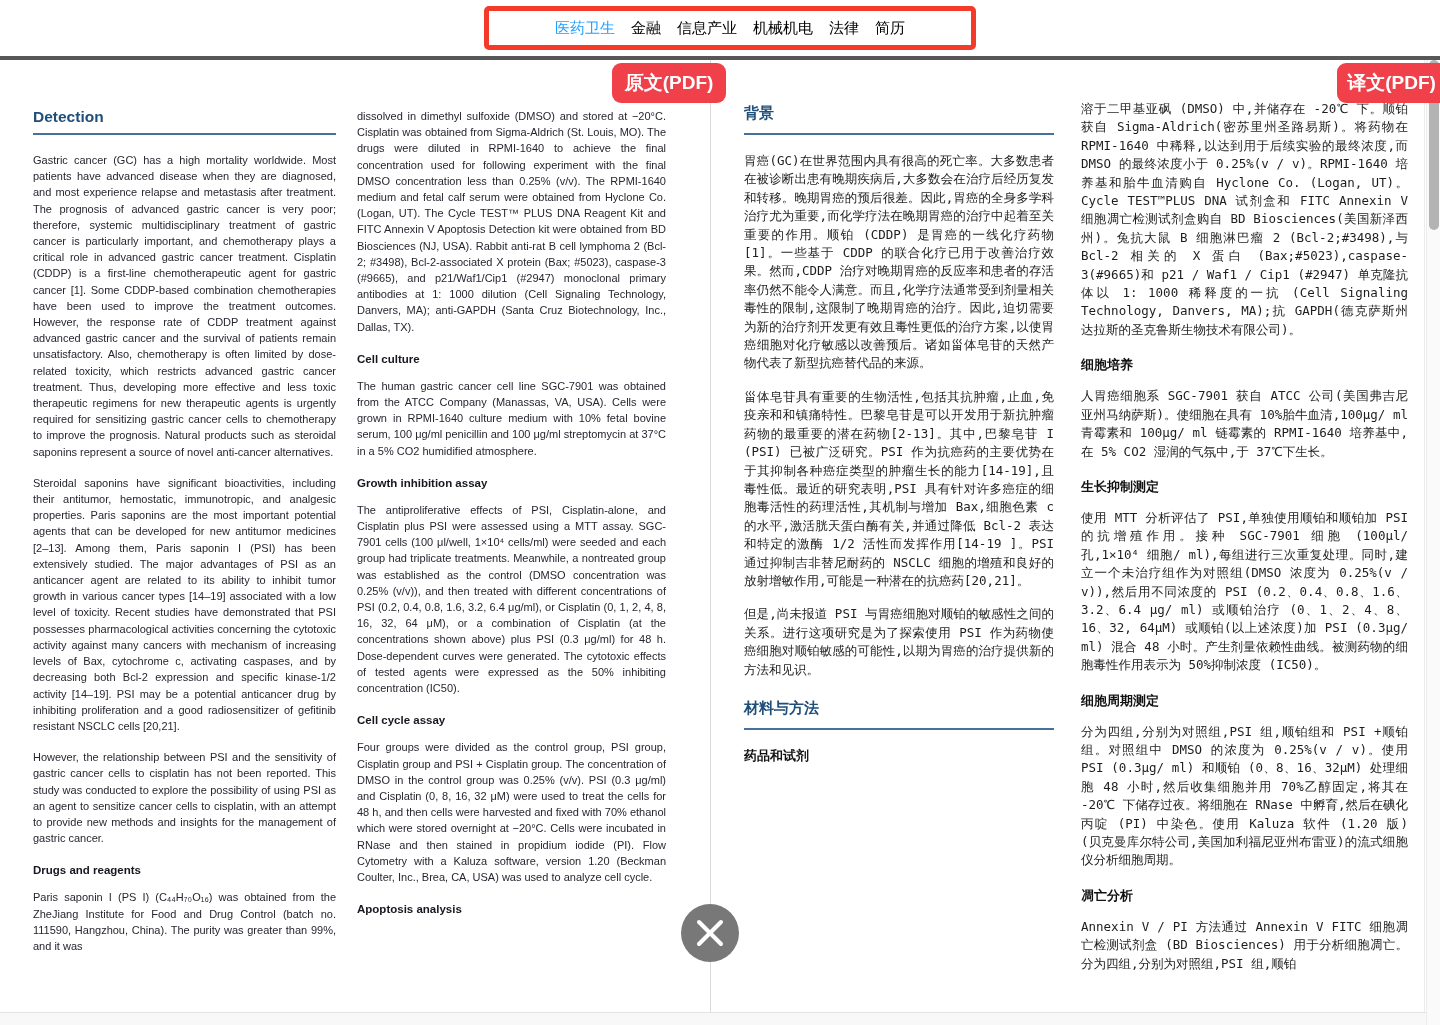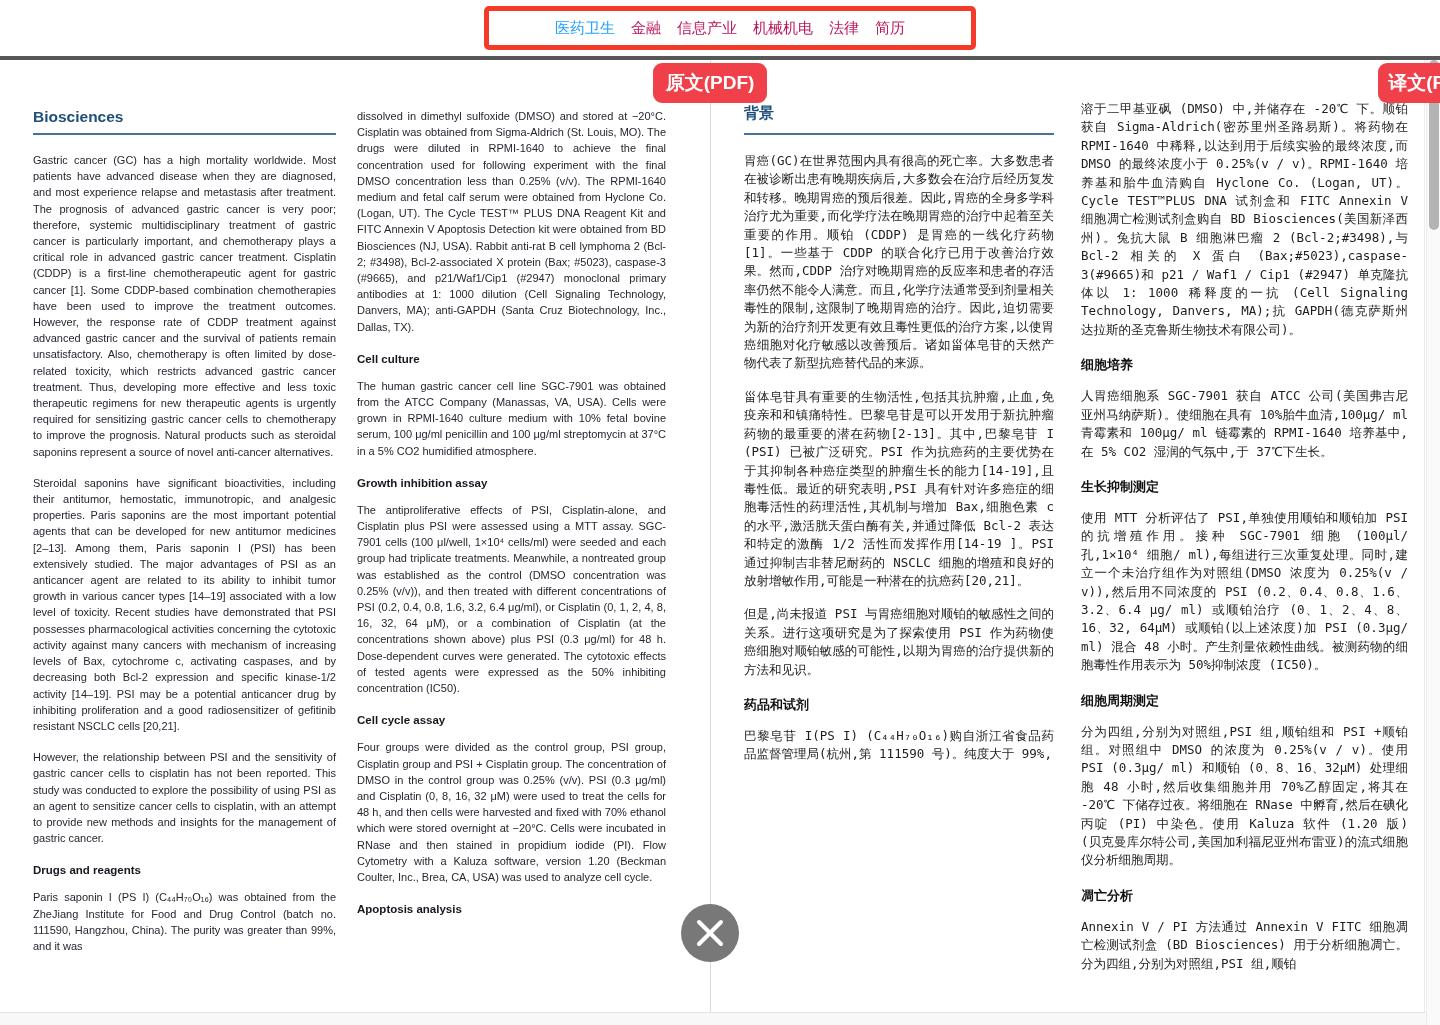--- a/index.html
+++ b/index.html
@@ -4,30 +4,30 @@
 <style>
   * { margin:0; padding:0; box-sizing:border-box; }
   html,body { width:1440px; height:1025px; overflow:hidden; background:#fff;
     font-family:"Liberation Sans", sans-serif; }
 
   
   .header { position:absolute; top:0; left:0; width:1440px; height:56px; background:#fff; }
   .nav-box { position:absolute; left:484px; top:6px; width:492px; height:44px;
     border:5px solid #f43b2a; border-radius:5px; background:#fff;
     display:flex; align-items:center; justify-content:center; gap:16px; }
-  .nav-item { font-size:15px; color:#be185d; cursor:pointer; white-space:nowrap; }
+  .nav-item { font-size:15px; color:#000000; cursor:pointer; white-space:nowrap; }
   .nav-item.active { color:#1e9fff; }
 
   .top-rule { position:absolute; top:56px; left:0; width:1440px; height:4px; background:#575757; }
 
   
   .pdf-btn { position:absolute; top:63px; height:40px; background:#f0414b; color:#fff;
     font-size:19px; font-weight:bold; border:none; border-radius:9px;
     display:flex; align-items:center; justify-content:center; z-index:30; cursor:pointer;
-    font-family:"Liberation Sans", sans-serif;margin-left:41px; }
+    font-family:"Liberation Sans", sans-serif; }
   .btn-src  { left:612px; width:114px; }
   .btn-dst  { left:1337px; width:109px; border-top-right-radius:0; border-bottom-right-radius:0; }
 
   
   .doc-area { position:absolute; top:60px; left:0; width:1426px; height:952px; background:#fff; }
   .page-divider { position:absolute; left:710px; top:0; width:1px; height:952px; background:#d9d9d9; }
   .page-right-edge { position:absolute; left:1424px; top:0; width:1px; height:952px; background:#ececec; }
   .bottom-strip { position:absolute; top:1012px; left:0; width:1426px; height:13px;
     background:#f8f8f8; border-top:1px solid #e3e3e3; }
 
@@ -79,21 +79,21 @@
   </div>
 </div>
 <div class="top-rule"></div>
 
 <button class="pdf-btn btn-src">原文(PDF)</button>
 <button class="pdf-btn btn-dst">译文(PDF)</button>
 
 <div class="doc-area">
 
   <div class="col col-1 en">
-    <h2>Biosciences</h2>
+    <h2>Detection</h2>
     <p>Gastric cancer (GC) has a high mortality worldwide. Most patients have advanced disease when they are diagnosed, and most experience relapse and metastasis after treatment. The prognosis of advanced gastric cancer is very poor; therefore, systemic multidisciplinary treatment of gastric cancer is particularly important, and chemotherapy plays a critical role in advanced gastric cancer treatment. Cisplatin (CDDP) is a first-line chemotherapeutic agent for gastric cancer [1]. Some CDDP-based combination chemotherapies have been used to improve the treatment outcomes. However, the response rate of CDDP treatment against advanced gastric cancer and the survival of patients remain unsatisfactory. Also, chemotherapy is often limited by dose-related toxicity, which restricts advanced gastric cancer treatment. Thus, developing more effective and less toxic therapeutic regimens for new therapeutic agents is urgently required for sensitizing gastric cancer cells to chemotherapy to improve the prognosis. Natural products such as steroidal saponins represent a source of novel anti-cancer alternatives.</p>
     <p>Steroidal saponins have significant bioactivities, including their antitumor, hemostatic, immunotropic, and analgesic properties. Paris saponins are the most important potential agents that can be developed for new antitumor medicines [2–13]. Among them, Paris saponin I (PSI) has been extensively studied. The major advantages of PSI as an anticancer agent are related to its ability to inhibit tumor growth in various cancer types [14–19] associated with a low level of toxicity. Recent studies have demonstrated that PSI possesses pharmacological activities concerning the cytotoxic activity against many cancers with mechanism of increasing levels of Bax, cytochrome c, activating caspases, and by decreasing both Bcl-2 expression and specific kinase-1/2 activity [14–19]. PSI may be a potential anticancer drug by inhibiting proliferation and a good radiosensitizer of gefitinib resistant NSCLC cells [20,21].</p>
     <p>However, the relationship between PSI and the sensitivity of gastric cancer cells to cisplatin has not been reported. This study was conducted to explore the possibility of using PSI as an agent to sensitize cancer cells to cisplatin, with an attempt to provide new methods and insights for the management of gastric cancer.</p>
     <h3>Drugs and reagents</h3>
     <p>Paris saponin I (PS I) (C₄₄H₇₀O₁₆) was obtained from the ZheJiang Institute for Food and Drug Control (batch no. 111590, Hangzhou, China). The purity was greater than 99%, and it was</p>
   </div>
 
   <div class="col col-2 en">
     <p>dissolved in dimethyl sulfoxide (DMSO) and stored at −20°C. Cisplatin was obtained from Sigma-Aldrich (St. Louis, MO). The drugs were diluted in RPMI-1640 to achieve the final concentration used for following experiment with the final DMSO concentration less than 0.25% (v/v). The RPMI-1640 medium and fetal calf serum were obtained from Hyclone Co. (Logan, UT). The Cycle TEST™ PLUS DNA Reagent Kit and FITC Annexin V Apoptosis Detection kit were obtained from BD Biosciences (NJ, USA). Rabbit anti-rat B cell lymphoma 2 (Bcl-2; #3498), Bcl-2-associated X protein (Bax; #5023), caspase-3 (#9665), and p21/Waf1/Cip1 (#2947) monoclonal primary antibodies at 1: 1000 dilution (Cell Signaling Technology, Danvers, MA); anti-GAPDH (Santa Cruz Biotechnology, Inc., Dallas, TX).</p>
     <h3>Cell culture</h3>
@@ -105,22 +105,22 @@
     <h3>Apoptosis analysis</h3>
   </div>
 
   <div class="page-divider"></div>
 
   <div class="col col-3 zh">
     <h2>背景</h2>
     <p>胃癌(GC)在世界范围内具有很高的死亡率。大多数患者在被诊断出患有晚期疾病后,大多数会在治疗后经历复发和转移。晚期胃癌的预后很差。因此,胃癌的全身多学科治疗尤为重要,而化学疗法在晚期胃癌的治疗中起着至关重要的作用。顺铂 (CDDP) 是胃癌的一线化疗药物[1]。一些基于 CDDP 的联合化疗已用于改善治疗效果。然而,CDDP 治疗对晚期胃癌的反应率和患者的存活率仍然不能令人满意。而且,化学疗法通常受到剂量相关毒性的限制,这限制了晚期胃癌的治疗。因此,迫切需要为新的治疗剂开发更有效且毒性更低的治疗方案,以使胃癌细胞对化疗敏感以改善预后。诸如甾体皂苷的天然产物代表了新型抗癌替代品的来源。</p>
     <p>甾体皂苷具有重要的生物活性,包括其抗肿瘤,止血,免疫亲和和镇痛特性。巴黎皂苷是可以开发用于新抗肿瘤药物的最重要的潜在药物[2-13]。其中,巴黎皂苷 I (PSI) 已被广泛研究。PSI 作为抗癌药的主要优势在于其抑制各种癌症类型的肿瘤生长的能力[14-19],且毒性低。最近的研究表明,PSI 具有针对许多癌症的细胞毒活性的药理活性,其机制与增加 Bax,细胞色素 c 的水平,激活胱天蛋白酶有关,并通过降低 Bcl-2 表达和特定的激酶 1/2 活性而发挥作用[14-19 ]。PSI 通过抑制吉非替尼耐药的 NSCLC 细胞的增殖和良好的放射增敏作用,可能是一种潜在的抗癌药[20,21]。</p>
     <p>但是,尚未报道 PSI 与胃癌细胞对顺铂的敏感性之间的关系。进行这项研究是为了探索使用 PSI 作为药物使癌细胞对顺铂敏感的可能性,以期为胃癌的治疗提供新的方法和见识。</p>
+    <h2 class="mt">材料与方法</h2>
     <h3>药品和试剂</h3>
-    <p>巴黎皂苷 I(PS I) (C₄₄H₇₀O₁₆)购自浙江省食品药品监督管理局(杭州,第 111590 号)。纯度大于 99%,</p>
   </div>
 
   <div class="col col-4 zh">
     <p>溶于二甲基亚砜 (DMSO) 中,并储存在 -20℃ 下。顺铂获自 Sigma-Aldrich(密苏里州圣路易斯)。将药物在 RPMI-1640 中稀释,以达到用于后续实验的最终浓度,而 DMSO 的最终浓度小于 0.25%(v / v)。RPMI-1640 培养基和胎牛血清购自 Hyclone Co. (Logan, UT)。Cycle TEST™PLUS DNA 试剂盒和 FITC Annexin V 细胞凋亡检测试剂盒购自 BD Biosciences(美国新泽西州)。兔抗大鼠 B 细胞淋巴瘤 2 (Bcl-2;#3498),与 Bcl-2 相关的 X 蛋白 (Bax;#5023),caspase-3(#9665)和 p21 / Waf1 / Cip1 (#2947) 单克隆抗体以 1: 1000 稀释度的一抗 (Cell Signaling Technology, Danvers, MA);抗 GAPDH(德克萨斯州达拉斯的圣克鲁斯生物技术有限公司)。</p>
     <h3>细胞培养</h3>
     <p>人胃癌细胞系 SGC-7901 获自 ATCC 公司(美国弗吉尼亚州马纳萨斯)。使细胞在具有 10%胎牛血清,100μg/ ml 青霉素和 100μg/ ml 链霉素的 RPMI-1640 培养基中,在 5% CO2 湿润的气氛中,于 37℃下生长。</p>
     <h3>生长抑制测定</h3>
     <p>使用 MTT 分析评估了 PSI,单独使用顺铂和顺铂加 PSI 的抗增殖作用。接种 SGC-7901 细胞 (100μl/孔,1×10⁴ 细胞/ ml),每组进行三次重复处理。同时,建立一个未治疗组作为对照组(DMSO 浓度为 0.25%(v / v)),然后用不同浓度的 PSI (0.2、0.4、0.8、1.6、3.2、6.4 μg/ ml) 或顺铂治疗 (0、1、2、4、8、16、32, 64μM) 或顺铂(以上述浓度)加 PSI (0.3μg/ ml) 混合 48 小时。产生剂量依赖性曲线。被测药物的细胞毒性作用表示为 50%抑制浓度 (IC50)。</p>
     <h3>细胞周期测定</h3>
     <p>分为四组,分别为对照组,PSI 组,顺铂组和 PSI +顺铂组。对照组中 DMSO 的浓度为 0.25%(v / v)。使用 PSI (0.3μg/ ml) 和顺铂 (0、8、16、32μM) 处理细胞 48 小时,然后收集细胞并用 70%乙醇固定,将其在 -20℃ 下储存过夜。将细胞在 RNase 中孵育,然后在碘化丙啶 (PI) 中染色。使用 Kaluza 软件 (1.20 版) (贝克曼库尔特公司,美国加利福尼亚州布雷亚)的流式细胞仪分析细胞周期。</p>

